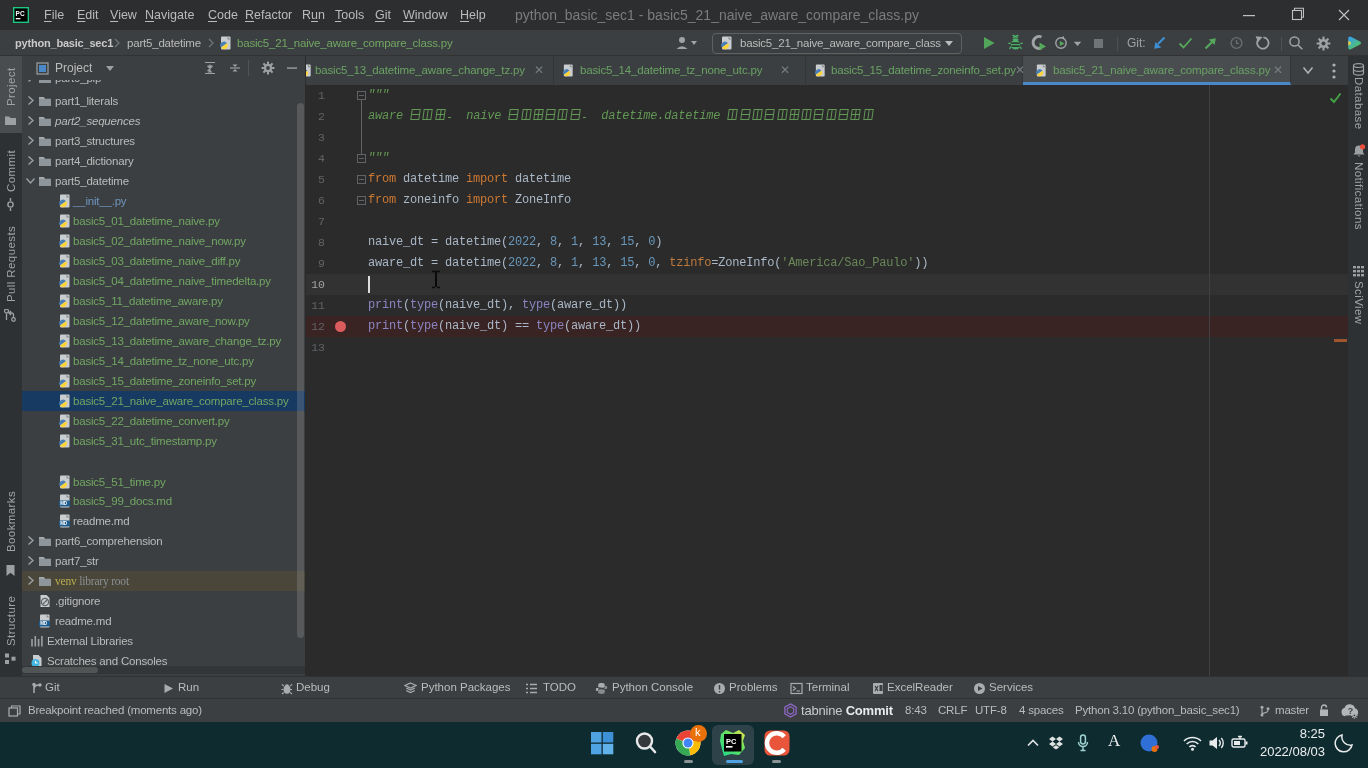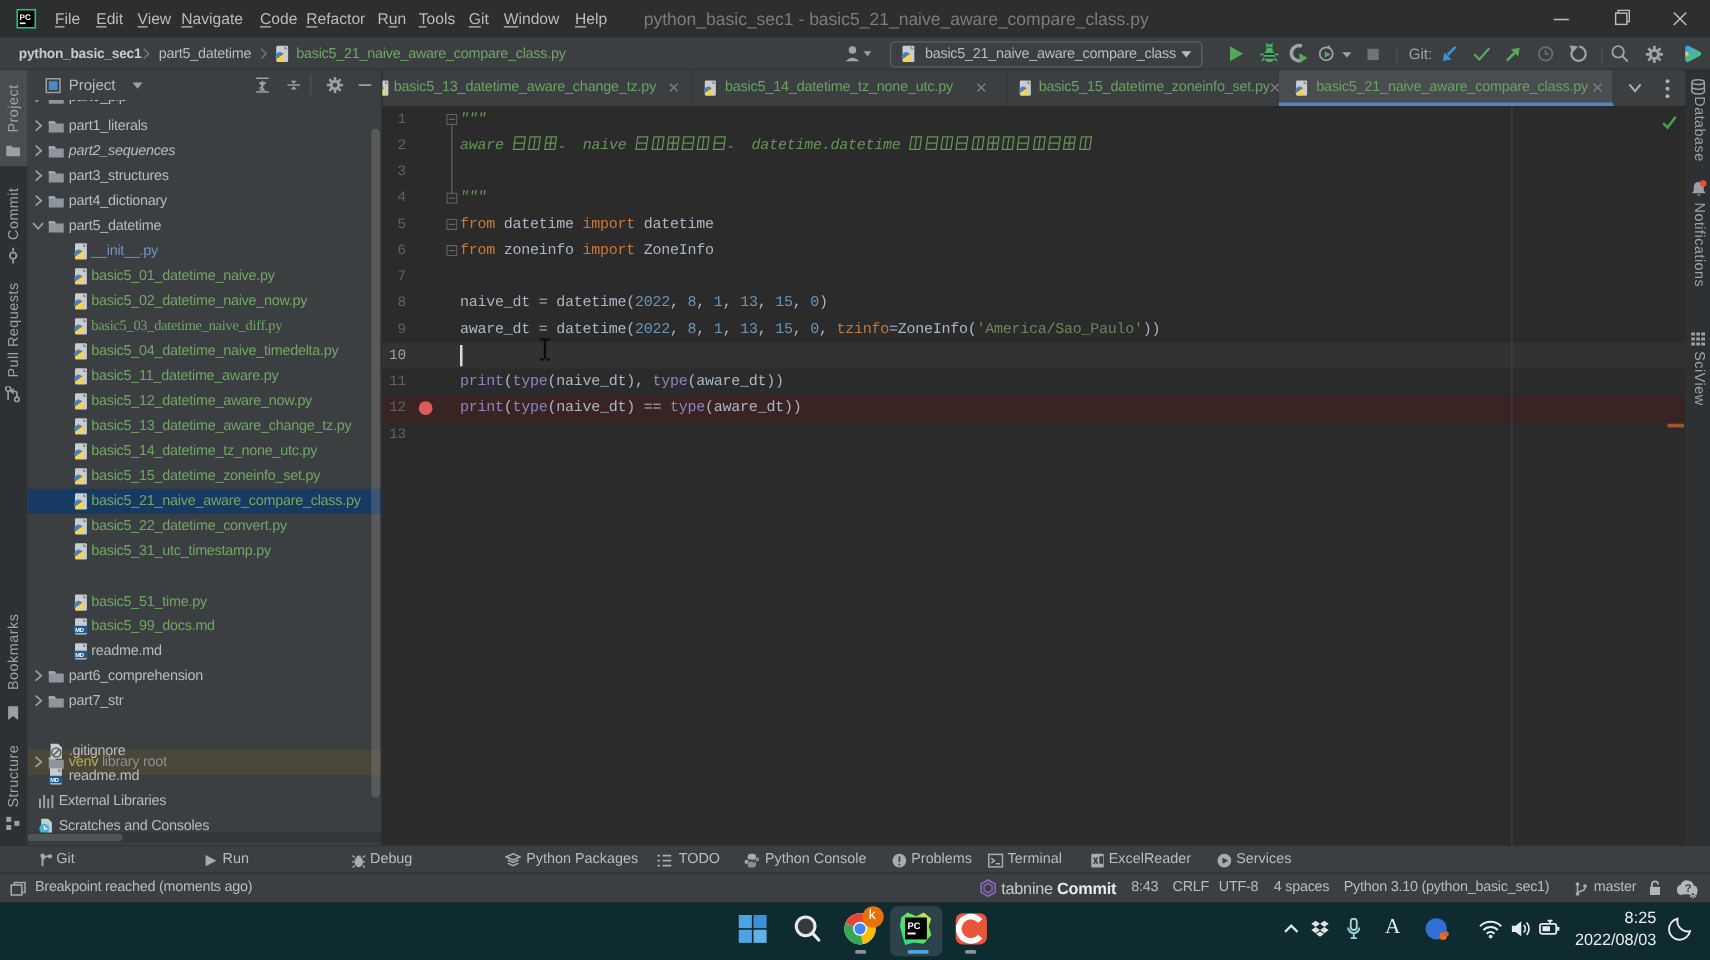--- a/index.html
+++ b/index.html
@@ -332,21 +332,21 @@
               <use href="#pyfile"></use>
             </svg>
             <span class="tlabel tgreen" style="left:51px">basic5_01_datetime_naive.py</span>
           </div>
     <div class="trow" style="top:151px;">
             <svg class="ticon" style="left:36px" viewBox="0 0 14 14">
               <use href="#pyfile"></use>
             </svg>
             <span class="tlabel tgreen" style="left:51px">basic5_02_datetime_naive_now.py</span>
           </div>
-    <div class="trow" style="top:171px;font-family:Liberation Serif, serif;">
+    <div class="trow" style="top:171px;">
             <svg class="ticon" style="left:36px" viewBox="0 0 14 14">
               <use href="#pyfile"></use>
             </svg>
             <span class="tlabel tgreen" style="left:51px">basic5_03_datetime_naive_diff.py</span>
           </div>
     <div class="trow" style="top:191px;">
             <svg class="ticon" style="left:36px" viewBox="0 0 14 14">
               <use href="#pyfile"></use>
             </svg>
             <span class="tlabel tgreen" style="left:51px">basic5_04_datetime_naive_timedelta.py</span>
@@ -430,21 +430,21 @@
     <div class="trow" style="top:471px;">
             <svg class="chev" style="left:3px" viewBox="0 0 11 11">
               <path d="M3.5 1.5 L8 5.5 L3.5 9.5" fill="none" stroke="#9da0a2" stroke-width="1.4"></path>
             </svg>
             <svg class="ticon" style="left:16px" viewBox="0 0 14 14">
               <path d="M1 3 h4.5 l1.5 1.7 h6 v7.3 h-12 Z" fill="#8f969b"></path>
               <path d="M1 3 h4.5 l1.5 1.7 h-6 Z" fill="#a5abb0"></path>
             </svg>
             <span class="tlabel tgray" style="left:33px">part7_str</span>
           </div>
-    <div class="trow" style="top:520px;background:rgba(90,82,50,0.45);">
+    <div class="trow" style="top:491px;background:rgba(90,82,50,0.45);font-family:Liberation Serif, serif;">
             <svg class="chev" style="left:3px" viewBox="0 0 11 11">
               <path d="M3.5 1.5 L8 5.5 L3.5 9.5" fill="none" stroke="#9da0a2" stroke-width="1.4"></path>
             </svg>
             <svg class="ticon" style="left:16px" viewBox="0 0 14 14">
               <path d="M1 3 h4.5 l1.5 1.7 h6 v7.3 h-12 Z" fill="#8f969b"></path>
               <path d="M1 3 h4.5 l1.5 1.7 h-6 Z" fill="#a5abb0"></path>
             </svg>
             <span class="tlabel" style="left:33px"><span style="color:#b8ae4d">venv</span> <span style="color:#8a8f92">library root</span></span>
           </div>
     <div class="trow" style="top:511px;">

